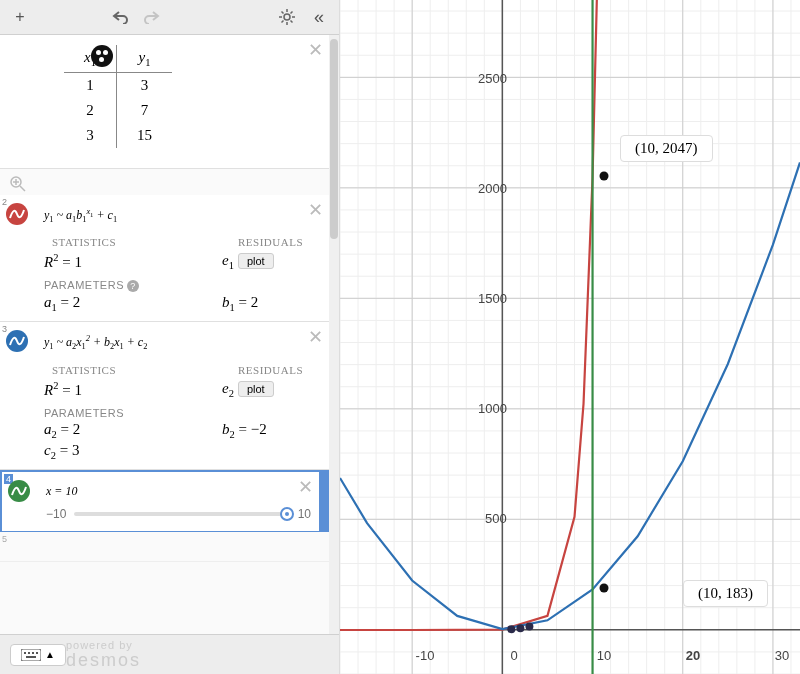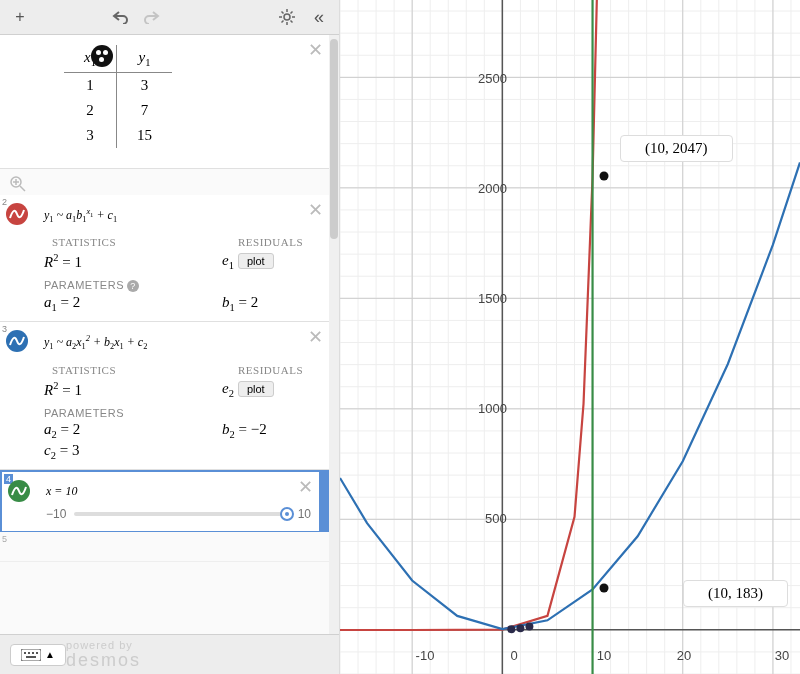--- a/index.html
+++ b/index.html
@@ -58,21 +58,21 @@
   .powered { flex:1; text-align:left; color:#ccc; font-size:11px; letter-spacing:1px; line-height:1; }
   .powered .d { font-size:18px; letter-spacing:2px; }
 
   
   .scrollbar { width: 10px; background: #f0f0f0; }
   .scrollthumb { width:8px; height:200px; background:#ccc; border-radius:4px; margin:4px 1px; }
 
   
   .graph { flex:1; position:relative; background:#fff; }
   .graph svg { position:absolute; inset:0; }
-  .label-box { position:absolute; background:#fff; border:1px solid #ddd; border-radius:4px; padding:4px 24px; font-family:"Times New Roman",serif; font-size:15px; }
+  .label-box { position:absolute; background:#fff; border:1px solid #ddd; border-radius:4px; padding:4px 14px; font-family:"Times New Roman",serif; font-size:15px; }
   .pt-dot { position:absolute; width:9px; height:9px; background:#111; border-radius:50%; transform:translate(-50%,-50%); }
   .axis-label { position:absolute; font-size:13px; color:#444; transform:translate(-50%,0); }
   .axis-label-y { position:absolute; font-size:13px; color:#444; transform:translate(0,-50%); }
 </style>
 </head>
 <body>
 <div class="app">
 
   <div class="left">
     <div class="toolbar">
@@ -320,16 +320,16 @@
 
     <div class="axis-label-y" style="left:145px; top:518px;">500</div>
     <div class="axis-label-y" style="left:138px; top:408px;">1000</div>
     <div class="axis-label-y" style="left:138px; top:298px;">1500</div>
     <div class="axis-label-y" style="left:138px; top:188px;">2000</div>
     <div class="axis-label-y" style="left:138px; top:78px;">2500</div>
 
     <div class="axis-label" style="left:85px; top:648px;">-10</div>
     <div class="axis-label" style="left:174px; top:648px;">0</div>
     <div class="axis-label" style="left:264px; top:648px;">10</div>
-    <div class="axis-label" style="left:344px; top:648px;">20</div>
+    <div class="axis-label" style="left:353px; top:648px;font-weight:bold;">20</div>
     <div class="axis-label" style="left:442px; top:648px;">30</div>
   </div>
 </div>
 
 </body></html>

